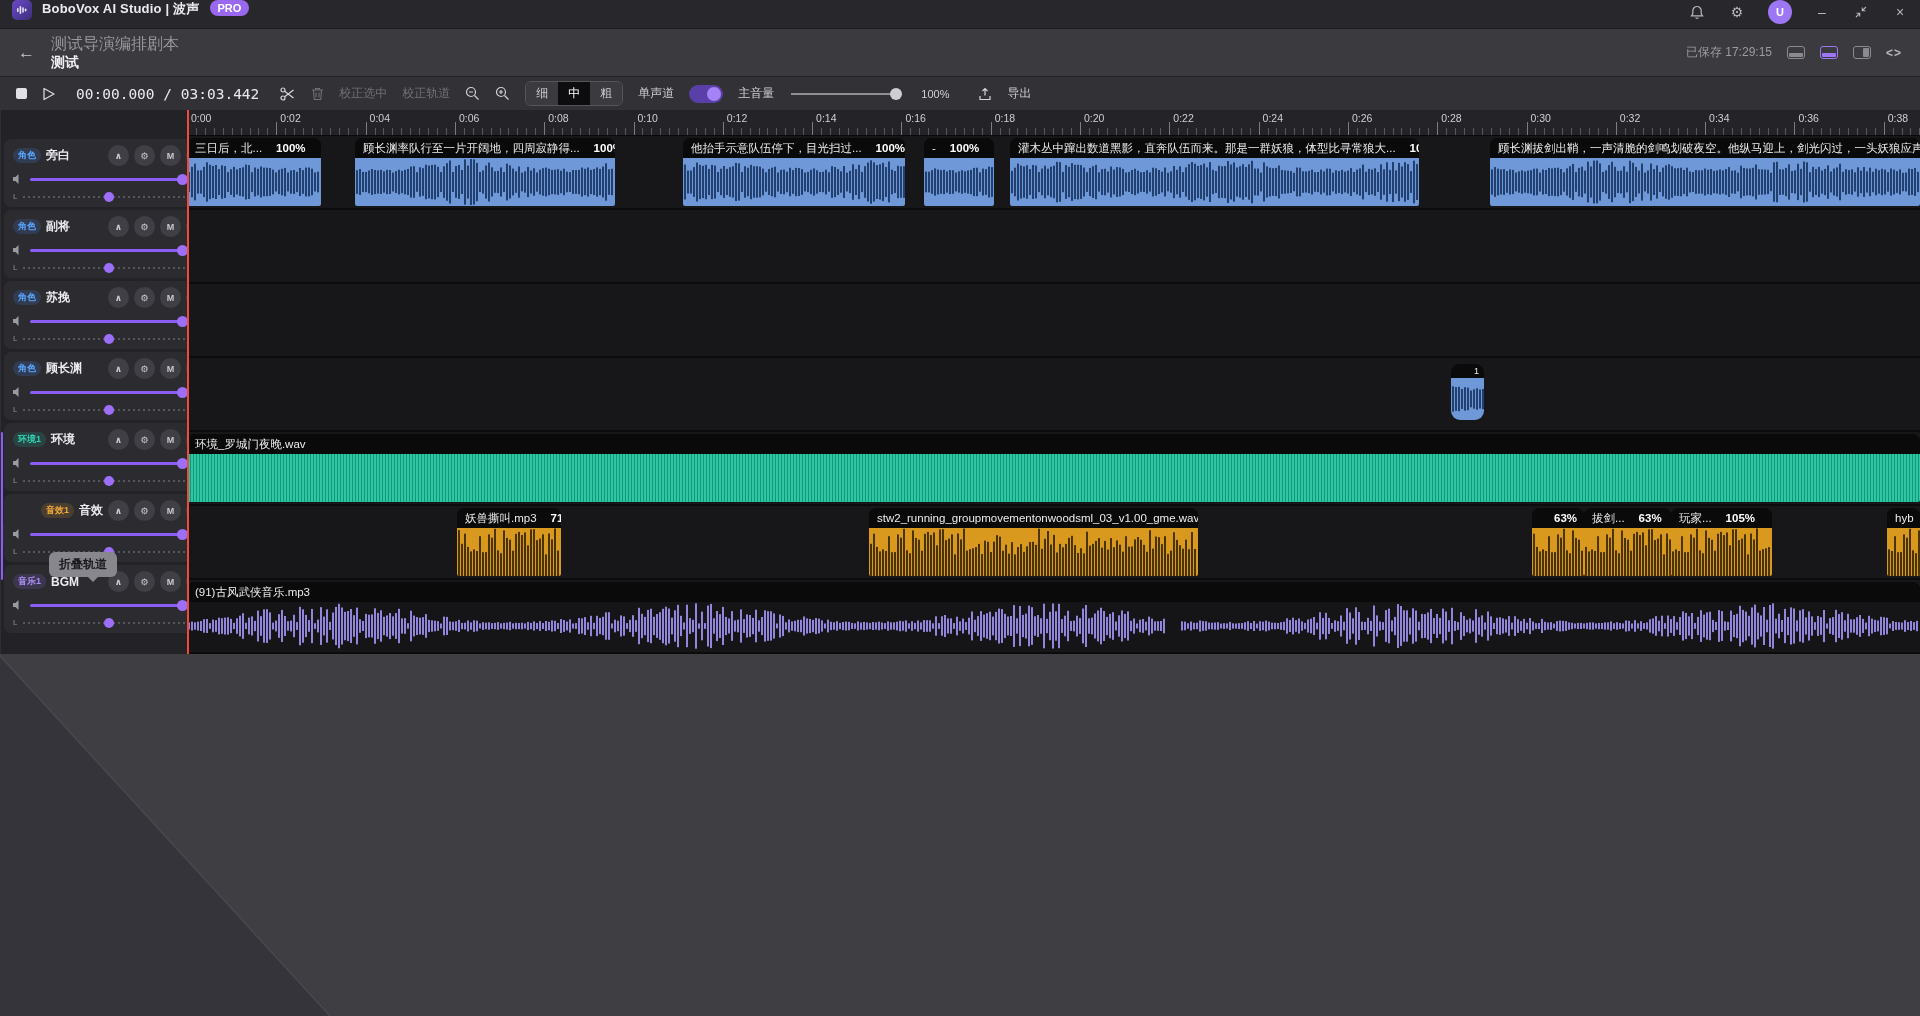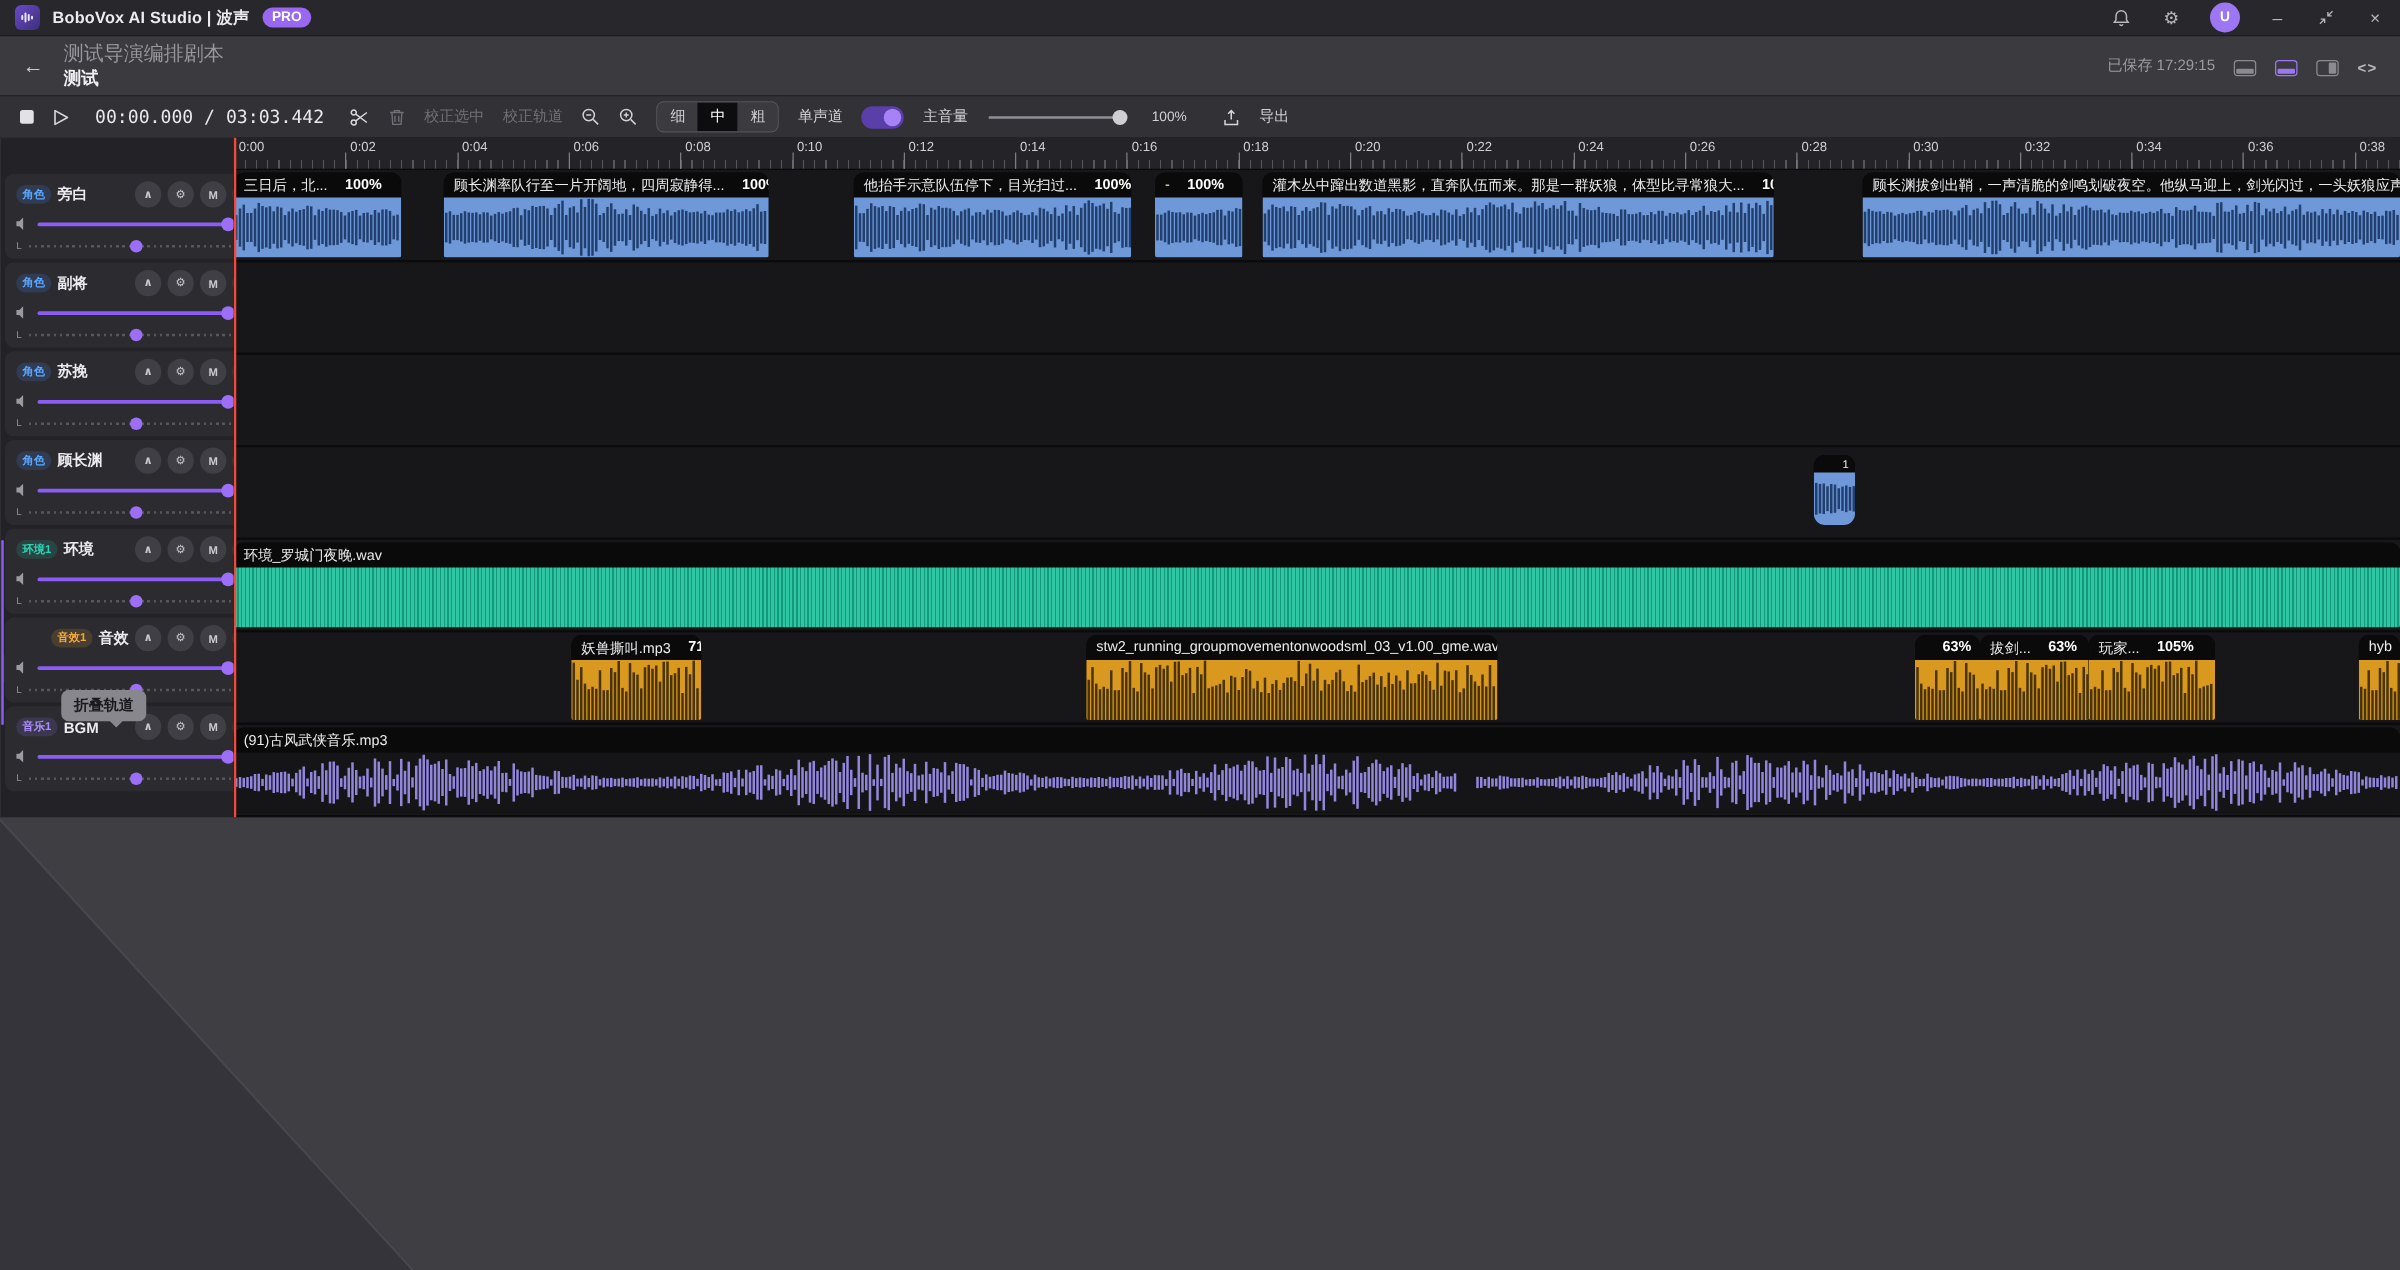--- a/index.html
+++ b/index.html
@@ -1,39 +1,39 @@
 <!DOCTYPE html>
 <html><head>
 <meta charset="utf-8">
 <style>
   html,body{margin:0;padding:0;width:1920px;height:1016px;overflow:hidden;background:#3e3e43;
     font-family:"Liberation Sans","DejaVu Sans",sans-serif;-webkit-font-smoothing:antialiased;}
   .app{width:1920px;height:1016px;display:flex;flex-direction:column;}
 
   
-  .titlebar{height:28px;background:#28282c;display:flex;align-items:center;padding:0 12px;gap:10px;flex:0 0 auto;}
+  .titlebar{height:28px;background:#28282c;display:flex;align-items:flex-start;padding:0 12px;gap:10px;flex:0 0 auto;}
   .logo{width:20px;height:20px;border-radius:5px;background:linear-gradient(135deg,#6a49c8,#3d2f7a);
     display:flex;align-items:center;justify-content:center;}
   .tb-title{font-size:13px;font-weight:700;color:#ececf0;letter-spacing:.2px;}
   .pro{background:#9a68f0;color:#fff;font-size:11px;font-weight:700;padding:2px 8px;border-radius:9px;}
   .tb-right{margin-left:auto;display:flex;align-items:center;gap:22px;}
   .tb-ic{display:flex;align-items:center;justify-content:center;width:18px;height:18px;color:#b6b6bb;}
   .gear-glyph{font-size:14px;color:#b6b6bb;line-height:1;}
   .avatar{width:24px;height:24px;border-radius:50%;background:#9d77f3;color:#fff;font-size:11px;font-weight:700;
     display:flex;align-items:center;justify-content:center;}
   .winbtn{color:#b6b6bb;font-size:14px;line-height:1;width:16px;text-align:center;}
 
   
   .header{height:48px;background:#3a3a3f;border-top:1px solid #1d1d20;display:flex;align-items:center;
     padding:0 18px;gap:16px;box-sizing:border-box;flex:0 0 auto;}
   .back{color:#c9c9cd;font-size:17px;line-height:1;}
   .h-titles{display:flex;flex-direction:column;line-height:1.25;}
   .h-sub{font-size:16px;color:#97979c;}
   .h-title{font-size:14px;font-weight:700;color:#f0f0f2;}
-  .h-right{margin-left:auto;display:flex;align-items:flex-end;gap:15px;}
+  .h-right{margin-left:auto;display:flex;align-items:center;gap:15px;}
   .saved{font-size:12px;color:#9b9ba0;}
   .lp{width:18px;height:13px;border:1.5px solid #8a8a90;border-radius:3px;position:relative;box-sizing:border-box;}
   .lp .fillb{position:absolute;left:1px;right:1px;bottom:1px;height:4px;background:#8a8a90;border-radius:1px;}
   .lp.active{border-color:#9d77f3;}
   .lp.active .fillb{background:#9d77f3;}
   .lp .fillr{position:absolute;top:1px;bottom:1px;right:1px;width:6px;background:#8a8a90;border-radius:1px;}
   .codeic{font-size:12px;font-weight:700;color:#b8b8bd;letter-spacing:1px;}
 
   
   .toolbar{height:34px;background:#313136;border-top:1px solid #232327;display:flex;align-items:center;

